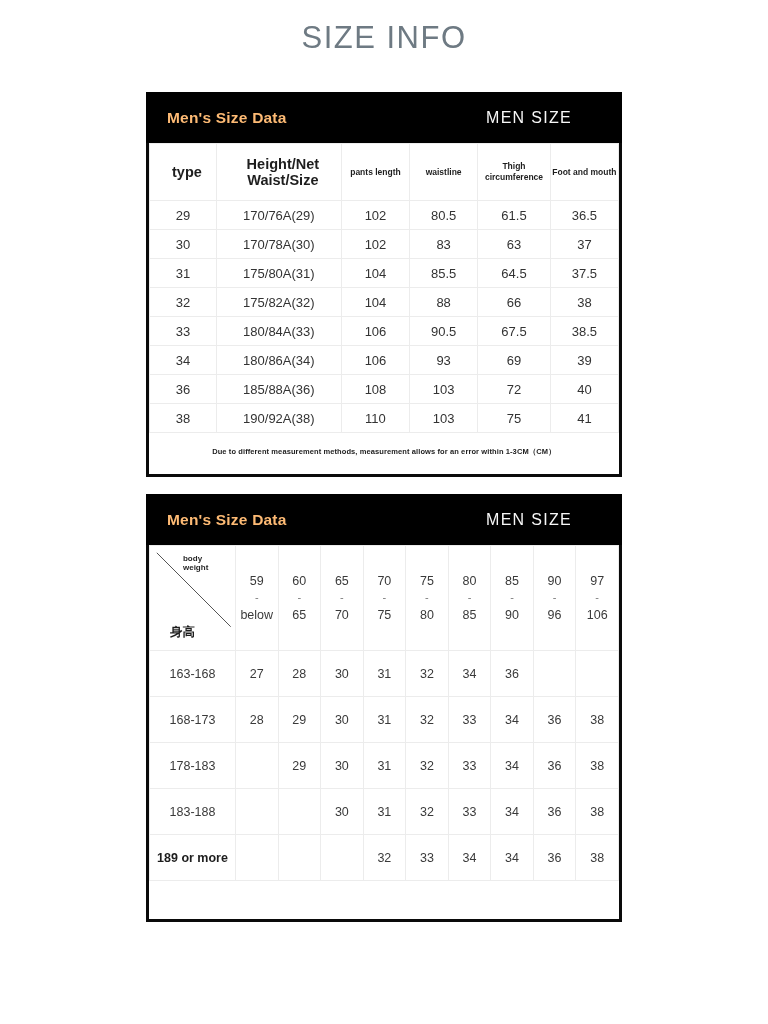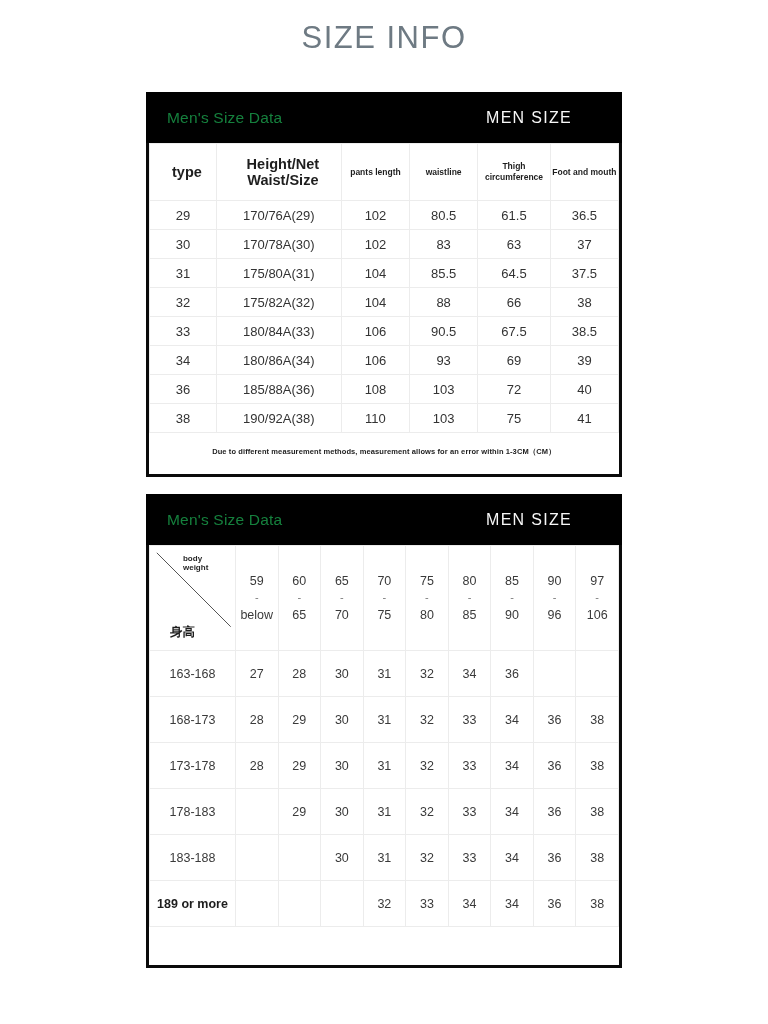--- a/index.html
+++ b/index.html
@@ -46,23 +46,23 @@
     background: #000000;
     height: 51px;
     display: flex;
     align-items: center;
     position: relative;
     box-sizing: border-box;
   }
   .block-header .left-label {
     position: absolute;
     left: 21px;
-    color: #15803d;
+    color: #fdba74;
     font-size: 15.5px;
-    font-weight: 400;
+    font-weight: 700;
     letter-spacing: 0.2px;
   }
   .block-header .right-label {
     position: absolute;
     left: 0;
     right: 0;
     text-align: center;
     transform: translateX(145px);
     color: #f7f7f7;
     font-size: 16px;
@@ -336,32 +336,20 @@
               <td class="wc">29</td>
               <td class="wc">30</td>
               <td class="wc">31</td>
               <td class="wc">32</td>
               <td class="wc">33</td>
               <td class="wc">34</td>
               <td class="wc">36</td>
               <td class="wc">38</td>
             </tr>
             <tr>
-              <td class="rowlabel">173-178</td>
-              <td class="wc">28</td>
-              <td class="wc">29</td>
-              <td class="wc">30</td>
-              <td class="wc">31</td>
-              <td class="wc">32</td>
-              <td class="wc">33</td>
-              <td class="wc">34</td>
-              <td class="wc">36</td>
-              <td class="wc">38</td>
-            </tr>
-            <tr>
               <td class="rowlabel">178-183</td>
               <td class="wc"></td>
               <td class="wc">29</td>
               <td class="wc">30</td>
               <td class="wc">31</td>
               <td class="wc">32</td>
               <td class="wc">33</td>
               <td class="wc">34</td>
               <td class="wc">36</td>
               <td class="wc">38</td>

